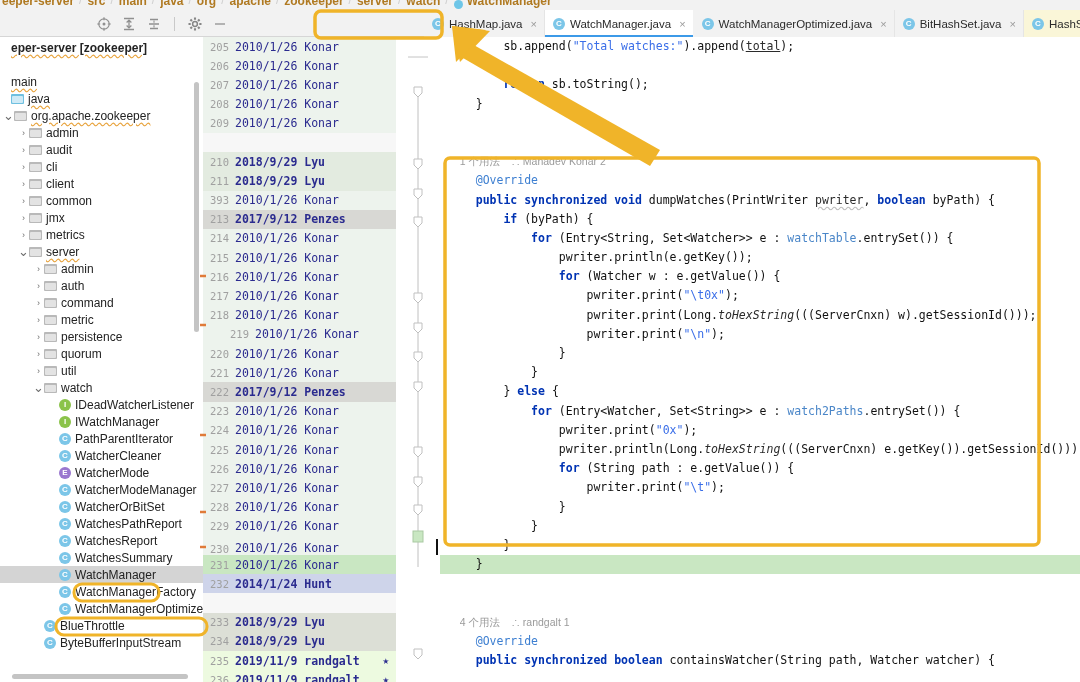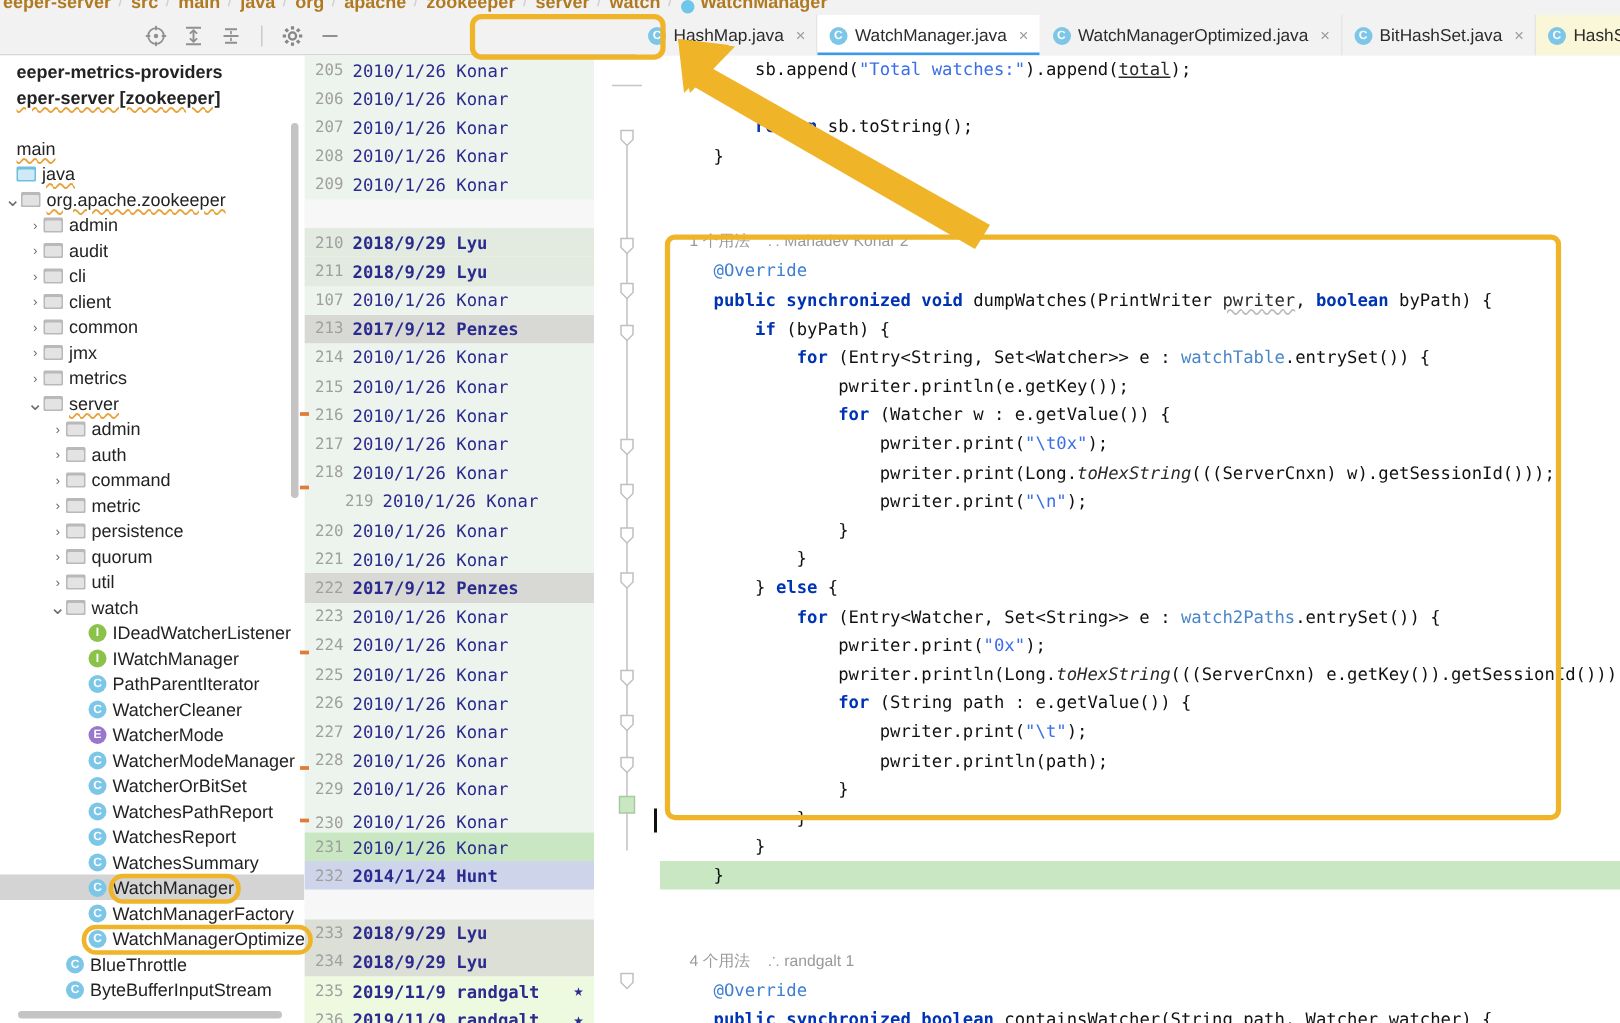--- a/index.html
+++ b/index.html
@@ -248,24 +248,20 @@
     <div class="tab hl">
       <span class="ficon c">C</span>
       <span class="tname">HashSet.java</span>
     </div>
   </div>
 
 <div id="project">
   <div class="ptop" id="ptree">
       <div class="prow">
         <span class="arrow"></span>
-        <span class="lbl bold">eeper-metrics-providers</span>
-      </div>
-      <div class="prow">
-        <span class="arrow"></span>
         <span class="lbl bold wavy">eper-server [zookeeper]</span>
       </div>
       <div class="prow">
         <span class="arrow"></span>
         <span class="lbl"></span>
       </div>
       <div class="prow">
         <span class="arrow"></span>
         <span class="lbl wavy">main</span>
       </div>
@@ -466,21 +462,21 @@
     </div>
     <div class="brow" style="background: rgb(227, 235, 224);">
       <span class="num">210</span>
       <span class="ann bold">2018/9/29 Lyu</span>
     </div>
     <div class="brow" style="background: rgb(227, 235, 224);">
       <span class="num">211</span>
       <span class="ann bold">2018/9/29 Lyu</span>
     </div>
     <div class="brow" style="background: rgb(237, 243, 237);">
-      <span class="num">107</span>
+      <span class="num">393</span>
       <span class="ann">2010/1/26 Konar</span>
     </div>
     <div class="brow" style="background: rgb(216, 216, 212);">
       <span class="num">213</span>
       <span class="ann bold">2017/9/12 Penzes</span>
     </div>
     <div class="brow" style="background: rgb(237, 243, 237);">
       <span class="num">214</span>
       <span class="ann">2010/1/26 Konar</span>
     </div>
@@ -637,21 +633,20 @@
     <div class="crow"><span class="plain">                    pwriter.print(Long.</span><span class="ital">toHexString</span><span class="plain">(((ServerCnxn) w).getSessionId()));</span></div>
     <div class="crow"><span class="plain">                    pwriter.print(</span><span class="str">"\n"</span><span class="plain">);</span></div>
     <div class="crow"><span class="plain">                }</span></div>
     <div class="crow"><span class="plain">            }</span></div>
     <div class="crow"><span class="plain">        } </span><span class="kw">else</span><span class="plain"> {</span></div>
     <div class="crow"><span class="plain">            </span><span class="kw">for</span><span class="plain"> (Entry&lt;Watcher, Set&lt;String&gt;&gt; e : </span><span class="fld">watch2Paths</span><span class="plain">.entrySet()) {</span></div>
     <div class="crow"><span class="plain">                pwriter.print(</span><span class="str">"0x"</span><span class="plain">);</span></div>
     <div class="crow"><span class="plain">                pwriter.println(Long.</span><span class="ital">toHexString</span><span class="plain">(((ServerCnxn) e.getKey()).getSessionId()));</span></div>
     <div class="crow"><span class="plain">                </span><span class="kw">for</span><span class="plain"> (String path : e.getValue()) {</span></div>
     <div class="crow"><span class="plain">                    pwriter.print(</span><span class="str">"\t"</span><span class="plain">);</span></div>
-    <div class="crow"><span class="plain">                    pwriter.println(path);</span></div>
     <div class="crow"><span class="plain">                }</span></div>
     <div class="crow"><span class="plain">            }</span></div>
     <div class="crow"><span class="plain">        }</span></div>
     <div class="crow green"><span class="plain">    }</span></div>
     <div class="crow"></div>
     <div class="crow"></div>
     <div class="hint">    4 个用法    ∴ randgalt 1</div>
     <div class="crow"><span class="plain">    </span><span class="ann2">@Override</span></div>
     <div class="crow"><span class="plain">    </span><span class="kw">public synchronized boolean </span><span class="plain">containsWatcher(String path, Watcher watcher) {</span></div>
   </div>

